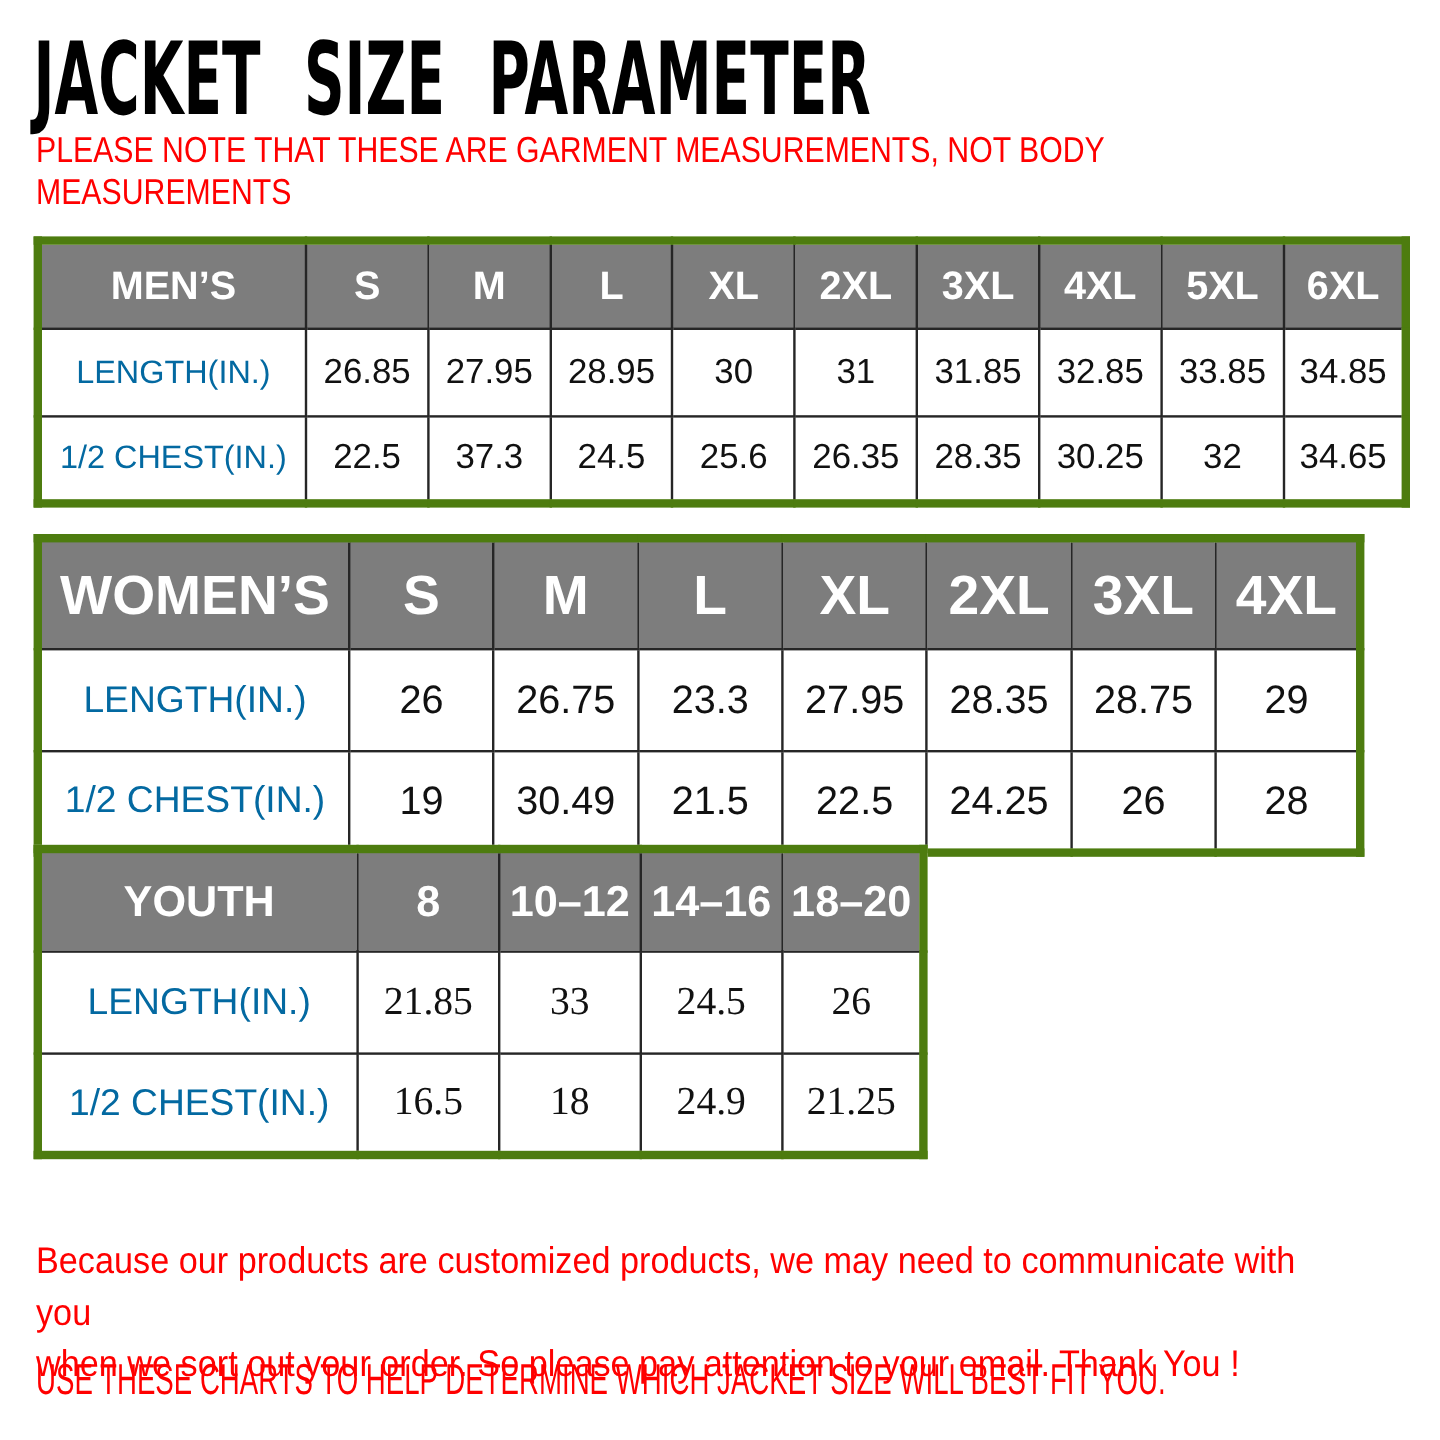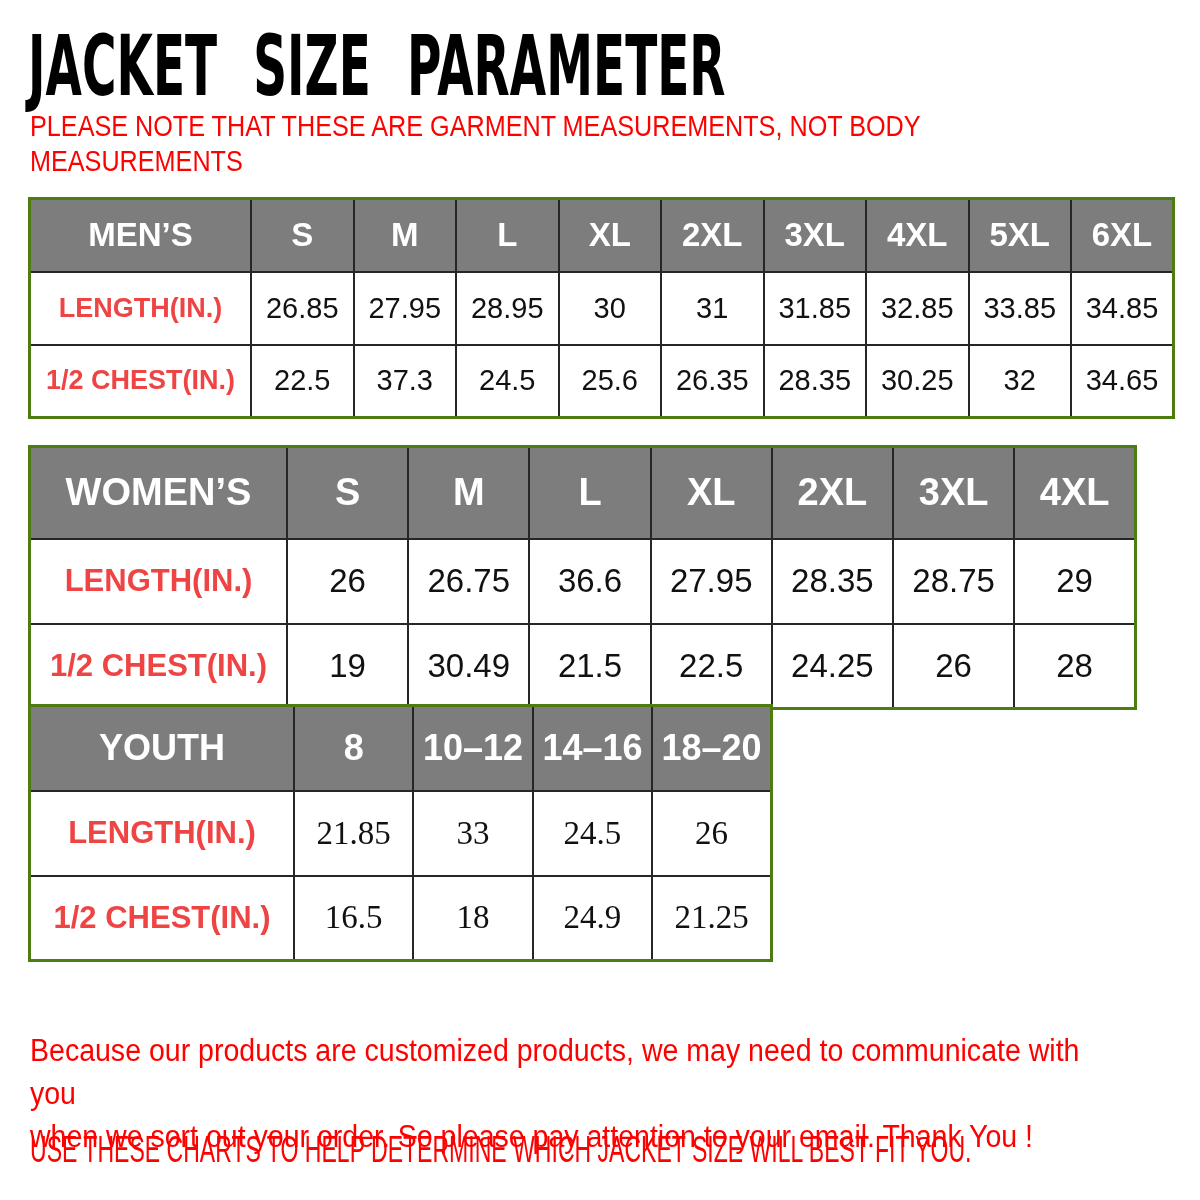--- a/index.html
+++ b/index.html
@@ -24,45 +24,45 @@
   .top-note{
     position:absolute;left:30px;top:108px;
     font-size:30px;line-height:1.17;
     white-space:pre-line;
     transform:scaleX(0.84);transform-origin:0 0;
     font-weight:normal;
   }
 
   table.size-table{
     position:absolute;border-collapse:collapse;table-layout:fixed;
-    border:3px solid #4d7c0f;background:#fff;padding-left:24px;
+    border:7px solid #4d7c0f;background:#fff;padding-left:24px;
   }
   table.size-table th,table.size-table td{
     border:2px solid #262626;text-align:center;vertical-align:middle;
     padding:0;overflow:hidden;
   }
   table.size-table thead th{
     background:#7d7d7d;color:#ffffff;font-weight:bold;
   }
-  td.row-label{font-weight:bold;color:#ef4444;}
+  td.row-label{font-weight:normal;color:#0369a1;}
   td.val{font-weight:normal;color:#111;margin-top:20px;}
 
   
   .t-men{left:28px;top:197px;width:1147px;}
   .t-men thead tr{height:73px;}
   .t-men tbody tr{height:73px;}
   .t-men thead th{font-size:33px;}
   .t-men td.row-label{font-size:27px;}
   .t-men td.val{font-size:29px;}
 
   
   .t-women{left:28px;top:445px;width:1109px;}
   .t-women thead tr{height:92px;}
   .t-women tbody tr{height:85px;}
-  .t-women thead th{font-size:38px;text-align:center;}
+  .t-women thead th{font-size:46px;text-align:center;}
   .t-women td.row-label{font-size:31px;}
   .t-women td.val{font-size:33px;}
 
   
   .t-youth{left:28px;top:704px;width:745px;}
   .t-youth thead tr{height:85px;}
   .t-youth tbody tr{height:85px;}
   .t-youth thead th{font-size:36px;}
   .t-youth td.row-label{font-size:31px;}
   .t-youth td.val{font-size:33px;font-family:Liberation Serif, serif;}
@@ -143,21 +143,21 @@
           <th>2XL</th>
           <th>3XL</th>
           <th>4XL</th>
         </tr>
       </thead>
       <tbody>
         <tr>
           <td class="row-label">LENGTH(IN.)</td>
           <td class="val">26</td>
           <td class="val">26.75</td>
-          <td class="val">36.6</td>
+          <td class="val">23.3</td>
           <td class="val">27.95</td>
           <td class="val">28.35</td>
           <td class="val">28.75</td>
           <td class="val">29</td>
         </tr>
         <tr>
           <td class="row-label">1/2 CHEST(IN.)</td>
           <td class="val">19</td>
           <td class="val">30.49</td>
           <td class="val">21.5</td>

